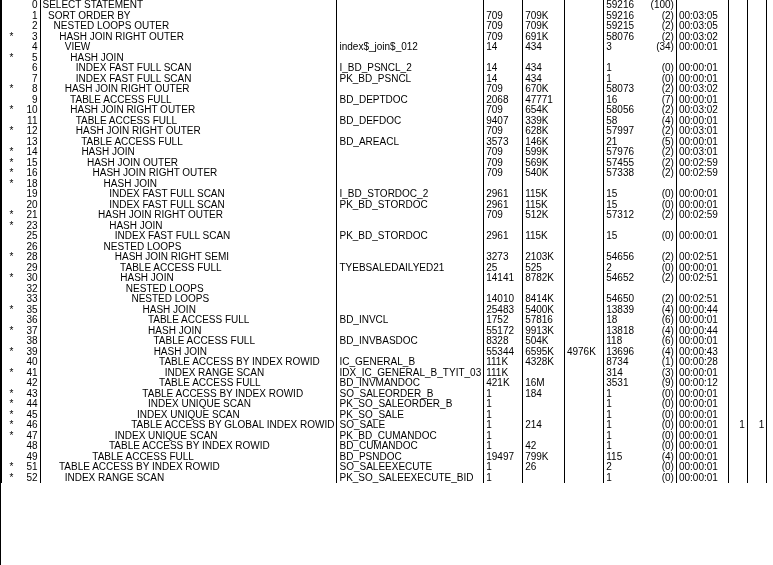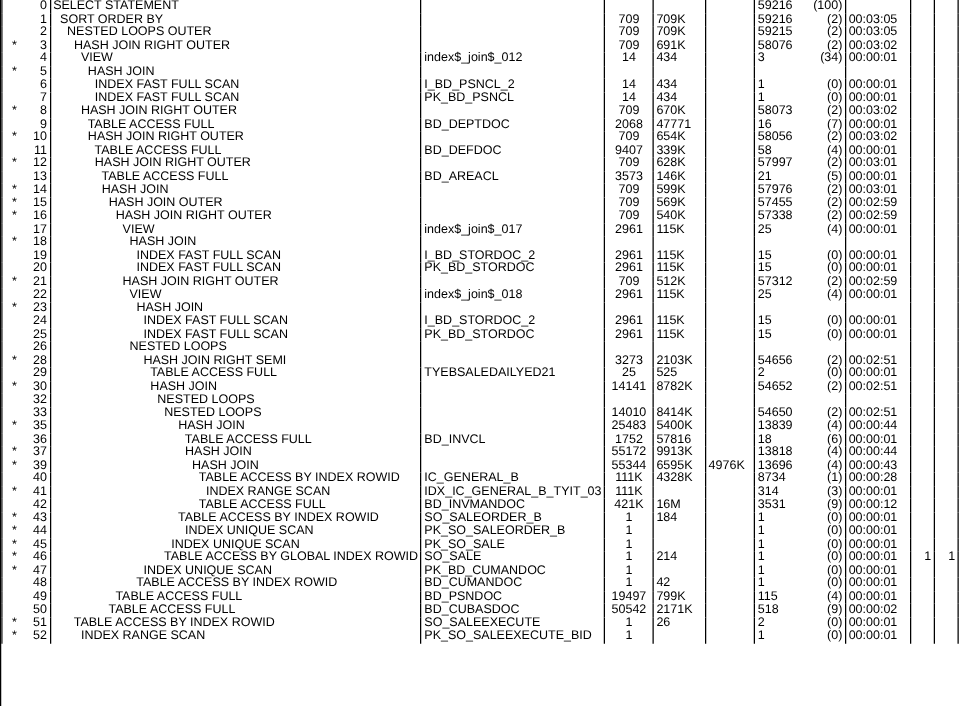--- a/index.html
+++ b/index.html
@@ -3,21 +3,21 @@
 <meta charset="utf-8">
 <style>
   body{margin:0;font-family:Verdana,Arial,sans-serif;font-size:10px;color:#000;background:#fff}
   .wrap{width:773px;height:565px;overflow:hidden;border-left:1px solid #000;border-right:1px solid #000}
   table{border-collapse:collapse;width:100%}
   td{padding:0 2px;height:10.5px;line-height:10.5px;white-space:pre;vertical-align:top;border:none}
   td.bl{border-left:1px solid #000}
   .c-id{width:26px;text-align:right}
   .c-op{width:292px}
   .c-nm{width:136px}
-  .c-r1{width:38px;text-align:center}
+  .c-r1{width:38px;text-align:left}
   .c-r2{width:42px;}
   .c-r3{width:38px;}
   .c-r4{width:42px;}
   .c-r5{width:30px;text-align:right}
   .c-tm{width:52px}
   .c-x1{width:20px;text-align:right}
   .c-x2{width:20px;text-align:right}
 </style>
 </head>
 <body>
@@ -273,35 +273,20 @@
           <td class="c-r2 bl">540K</td>
           <td class="c-r3 bl"></td>
           <td class="c-r4 bl">57338</td>
           <td class="c-r5">(2)</td>
           <td class="c-tm bl">00:02:59</td>
           <td class="c-x1 bl"></td>
           <td class="c-x2 bl"></td>
           <td class="bl"> </td>
         </tr>
         <tr>
-          <td class=" bl">  </td>
-          <td class="c-id">17</td>
-          <td class="c-op bl">                    VIEW</td>
-          <td class="c-nm bl">index$_join$_017</td>
-          <td class="c-r1 bl">2961</td>
-          <td class="c-r2 bl">115K</td>
-          <td class="c-r3 bl"></td>
-          <td class="c-r4 bl">25</td>
-          <td class="c-r5">(4)</td>
-          <td class="c-tm bl">00:00:01</td>
-          <td class="c-x1 bl"></td>
-          <td class="c-x2 bl"></td>
-          <td class="bl"> </td>
-        </tr>
-        <tr>
           <td class=" bl">  *</td>
           <td class="c-id">18</td>
           <td class="c-op bl">                      HASH JOIN</td>
           <td class="c-nm bl"></td>
           <td class="c-r1 bl"></td>
           <td class="c-r2 bl"></td>
           <td class="c-r3 bl"></td>
           <td class="c-r4 bl"></td>
           <td class="c-r5"></td>
           <td class="c-tm bl"></td>
@@ -348,60 +333,30 @@
           <td class="c-r2 bl">512K</td>
           <td class="c-r3 bl"></td>
           <td class="c-r4 bl">57312</td>
           <td class="c-r5">(2)</td>
           <td class="c-tm bl">00:02:59</td>
           <td class="c-x1 bl"></td>
           <td class="c-x2 bl"></td>
           <td class="bl"> </td>
         </tr>
         <tr>
-          <td class=" bl">  </td>
-          <td class="c-id">22</td>
-          <td class="c-op bl">                      VIEW</td>
-          <td class="c-nm bl">index$_join$_018</td>
-          <td class="c-r1 bl">2961</td>
-          <td class="c-r2 bl">115K</td>
-          <td class="c-r3 bl"></td>
-          <td class="c-r4 bl">25</td>
-          <td class="c-r5">(4)</td>
-          <td class="c-tm bl">00:00:01</td>
-          <td class="c-x1 bl"></td>
-          <td class="c-x2 bl"></td>
-          <td class="bl"> </td>
-        </tr>
-        <tr>
           <td class=" bl">  *</td>
           <td class="c-id">23</td>
           <td class="c-op bl">                        HASH JOIN</td>
           <td class="c-nm bl"></td>
           <td class="c-r1 bl"></td>
           <td class="c-r2 bl"></td>
           <td class="c-r3 bl"></td>
           <td class="c-r4 bl"></td>
           <td class="c-r5"></td>
           <td class="c-tm bl"></td>
-          <td class="c-x1 bl"></td>
-          <td class="c-x2 bl"></td>
-          <td class="bl"> </td>
-        </tr>
-        <tr>
-          <td class=" bl">  </td>
-          <td class="c-id">24</td>
-          <td class="c-op bl">                          INDEX FAST FULL SCAN</td>
-          <td class="c-nm bl">I_BD_STORDOC_2</td>
-          <td class="c-r1 bl">2961</td>
-          <td class="c-r2 bl">115K</td>
-          <td class="c-r3 bl"></td>
-          <td class="c-r4 bl">15</td>
-          <td class="c-r5">(0)</td>
-          <td class="c-tm bl">00:00:01</td>
           <td class="c-x1 bl"></td>
           <td class="c-x2 bl"></td>
           <td class="bl"> </td>
         </tr>
         <tr>
           <td class=" bl">  </td>
           <td class="c-id">25</td>
           <td class="c-op bl">                          INDEX FAST FULL SCAN</td>
           <td class="c-nm bl">PK_BD_STORDOC</td>
           <td class="c-r1 bl">2961</td>
@@ -538,20 +493,35 @@
           <td class=" bl">  *</td>
           <td class="c-id">37</td>
           <td class="c-op bl">                                      HASH JOIN</td>
           <td class="c-nm bl"></td>
           <td class="c-r1 bl">55172</td>
           <td class="c-r2 bl">9913K</td>
           <td class="c-r3 bl"></td>
           <td class="c-r4 bl">13818</td>
           <td class="c-r5">(4)</td>
           <td class="c-tm bl">00:00:44</td>
+          <td class="c-x1 bl"></td>
+          <td class="c-x2 bl"></td>
+          <td class="bl"> </td>
+        </tr>
+        <tr>
+          <td class=" bl">  </td>
+          <td class="c-id">38</td>
+          <td class="c-op bl">                                        TABLE ACCESS FULL</td>
+          <td class="c-nm bl">BD_INVBASDOC</td>
+          <td class="c-r1 bl">8328</td>
+          <td class="c-r2 bl">504K</td>
+          <td class="c-r3 bl"></td>
+          <td class="c-r4 bl">118</td>
+          <td class="c-r5">(6)</td>
+          <td class="c-tm bl">00:00:01</td>
           <td class="c-x1 bl"></td>
           <td class="c-x2 bl"></td>
           <td class="bl"> </td>
         </tr>
         <tr>
           <td class=" bl">  *</td>
           <td class="c-id">39</td>
           <td class="c-op bl">                                        HASH JOIN</td>
           <td class="c-nm bl"></td>
           <td class="c-r1 bl">55344</td>
@@ -708,35 +678,20 @@
           <td class="c-r2 bl">799K</td>
           <td class="c-r3 bl"></td>
           <td class="c-r4 bl">115</td>
           <td class="c-r5">(4)</td>
           <td class="c-tm bl">00:00:01</td>
           <td class="c-x1 bl"></td>
           <td class="c-x2 bl"></td>
           <td class="bl"> </td>
         </tr>
         <tr>
-          <td class=" bl">  </td>
-          <td class="c-id">50</td>
-          <td class="c-op bl">                TABLE ACCESS FULL</td>
-          <td class="c-nm bl">BD_CUBASDOC</td>
-          <td class="c-r1 bl">50542</td>
-          <td class="c-r2 bl">2171K</td>
-          <td class="c-r3 bl"></td>
-          <td class="c-r4 bl">518</td>
-          <td class="c-r5">(9)</td>
-          <td class="c-tm bl">00:00:02</td>
-          <td class="c-x1 bl"></td>
-          <td class="c-x2 bl"></td>
-          <td class="bl"> </td>
-        </tr>
-        <tr>
           <td class=" bl">  *</td>
           <td class="c-id">51</td>
           <td class="c-op bl">      TABLE ACCESS BY INDEX ROWID</td>
           <td class="c-nm bl">SO_SALEEXECUTE</td>
           <td class="c-r1 bl">1</td>
           <td class="c-r2 bl">26</td>
           <td class="c-r3 bl"></td>
           <td class="c-r4 bl">2</td>
           <td class="c-r5">(0)</td>
           <td class="c-tm bl">00:00:01</td>

